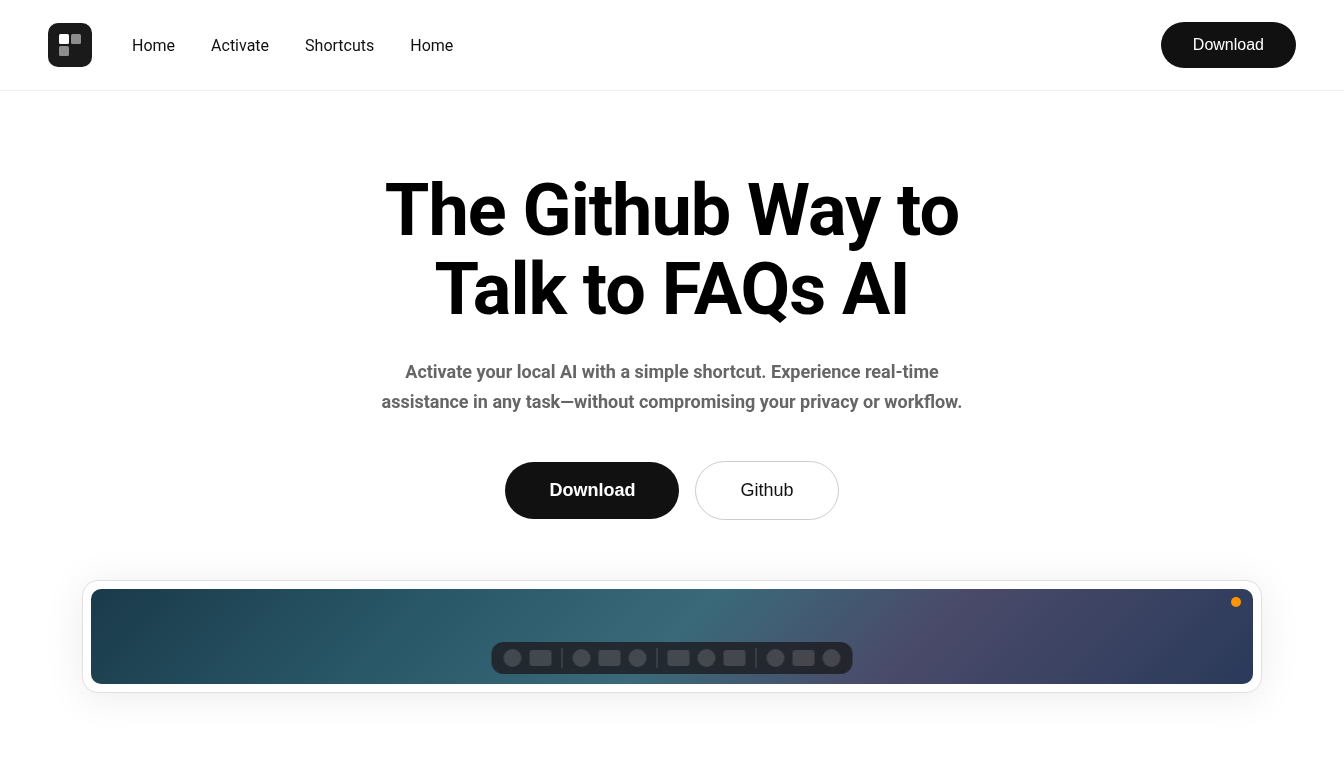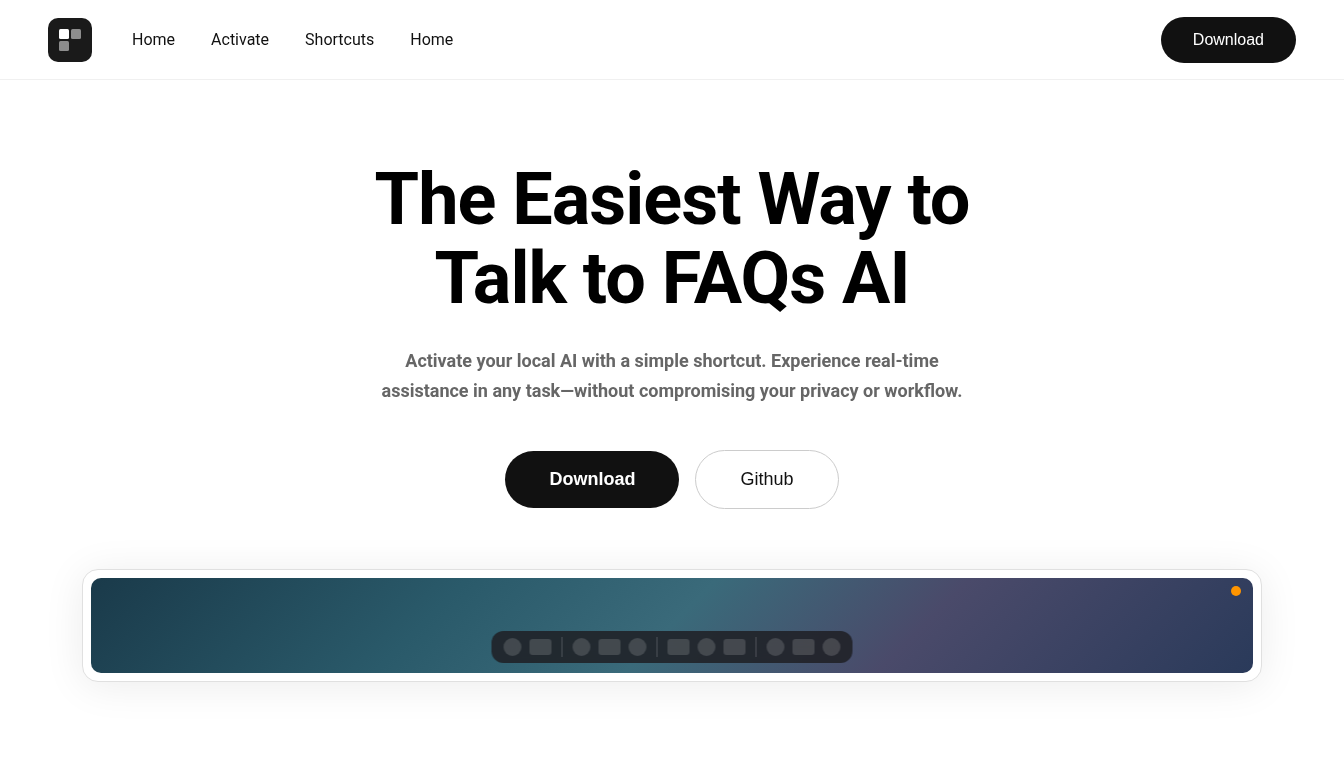--- a/index.html
+++ b/index.html
@@ -15,21 +15,21 @@
       width: 1344px;
       min-height: 768px;
       overflow-x: hidden;
     }
 
     
     nav {
       display: flex;
       align-items: center;
       padding: 0 48px;
-      height: 80px;
+      height: 91px;
       border-bottom: 1px solid #f0f0f0;
       background: #ffffff;
     }
 
     .nav-logo {
       width: 44px;
       height: 44px;
       background: #1a1a1a;
       border-radius: 10px;
       display: flex;
@@ -215,21 +215,21 @@
     <a class="nav-link">Activate</a>
     <a class="nav-link">Shortcuts</a>
     <a class="nav-link">Home</a>
   </div>
 
   <button class="nav-download-btn">Download</button>
 </nav>
 
 <section class="hero">
   <h1 class="hero-title">
-    <span>The Easiest Way to</span><br>
+    <span>The Github Way to</span><br>
     <span>Talk to FAQs AI</span>
   </h1>
 
   <p class="hero-subtitle">Activate your local AI with a simple shortcut. Experience real-time assistance in any task—without compromising your privacy or workflow.</p>
 
   <div class="hero-buttons">
     <button class="btn-download">Download</button>
     <button class="btn-github">Github</button>
   </div>
 </section>

